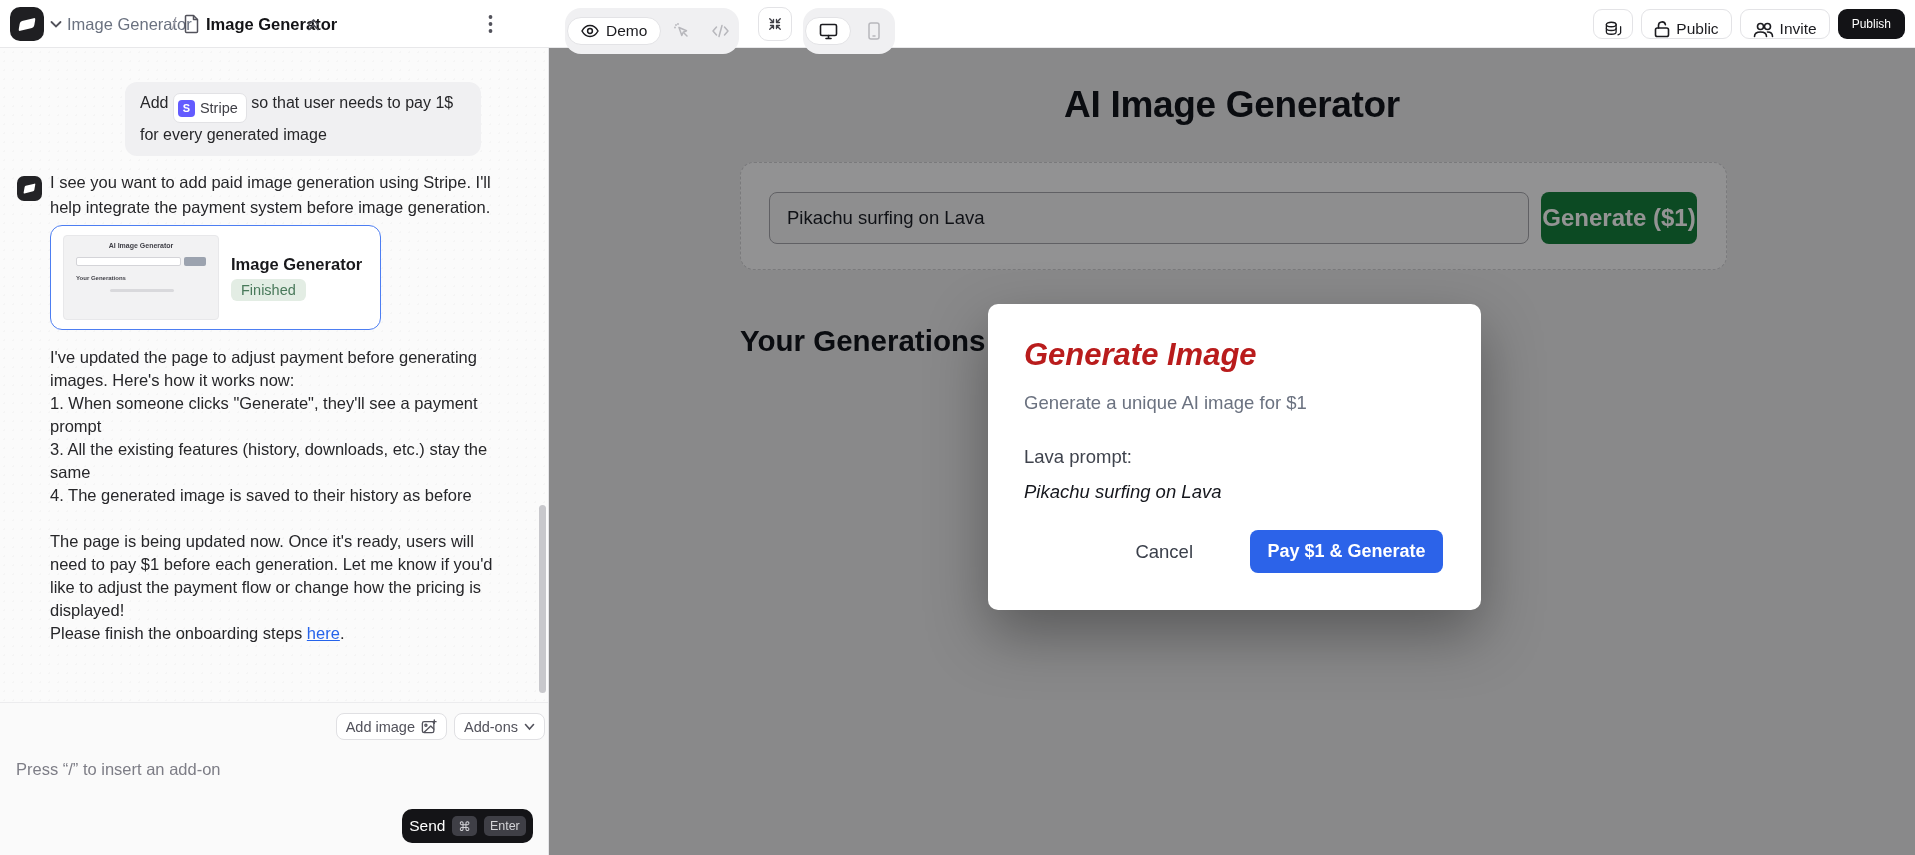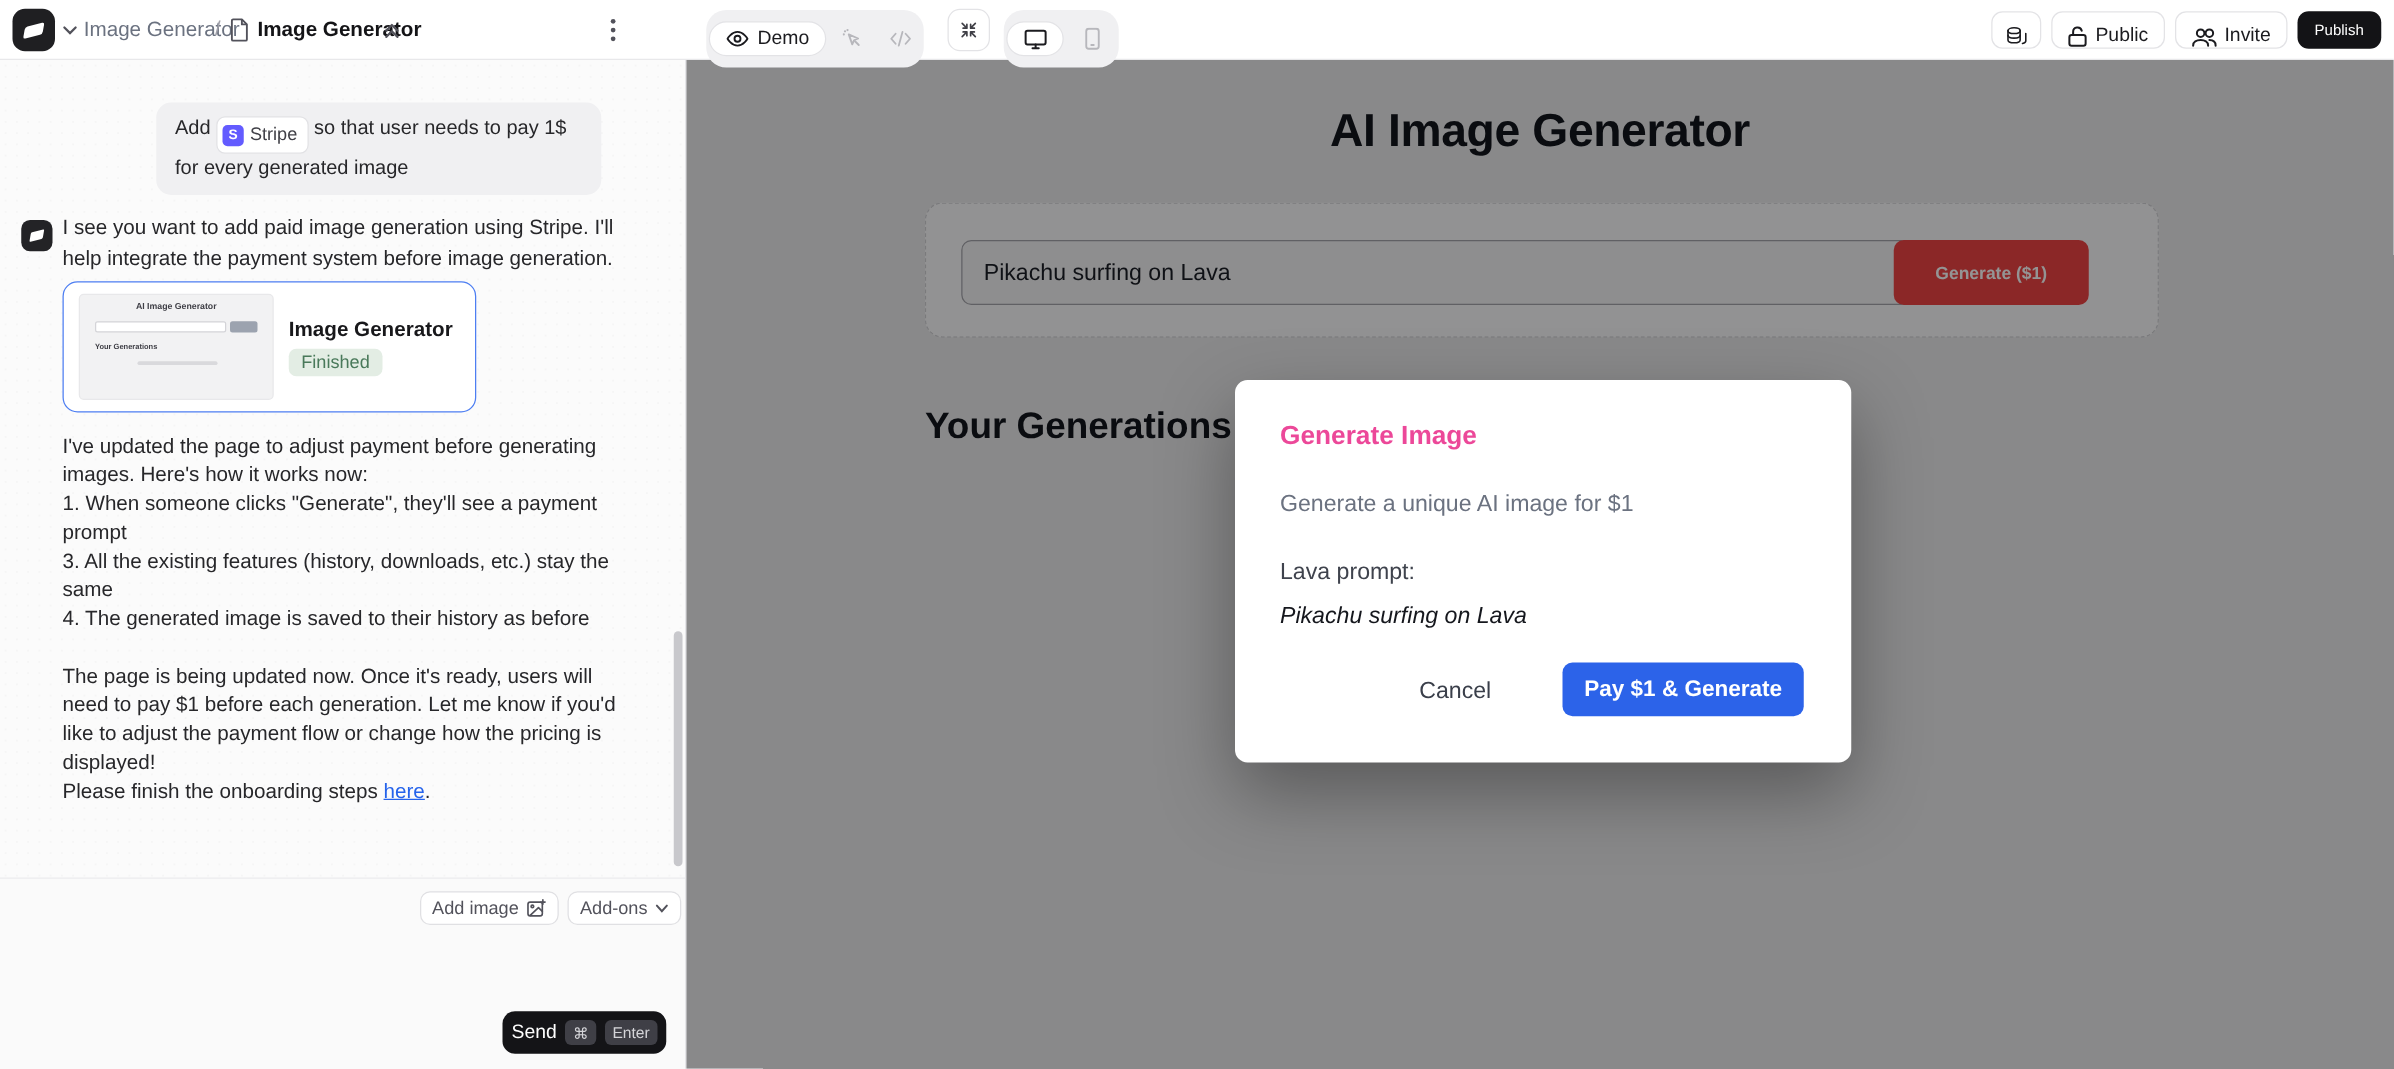--- a/index.html
+++ b/index.html
@@ -80,27 +80,27 @@
 
   
   #preview { position:absolute; left:549px; top:48px; width:1366px; height:807px; background:#ececee; overflow:hidden; }
   .app-title { left:0; top:36px; width:100%; text-align:center; font-size:37px; font-weight:700;
     color:#12151c; letter-spacing:-0.3px; }
   .prompt-card { left:191px; top:114px; width:987px; height:108px; background:#fcfcfd;
     border:1px dashed #d2d2d6; border-radius:14px; }
   .prompt-input { left:28px; top:29px; width:760px; height:52px; background:#f5f5f6;
     border:1.5px solid #a6a6ad; border-radius:8px; font-size:18.5px; color:#1b1e26; padding:0 17px;
     font-family:inherit; }
-  .gen-btn { left:774px; top:29px; width:156px; height:52px; background:#ef4444; border:none; border-radius:8px;
-    color:#fff; font-size:14px; font-weight:600; cursor:pointer; font-family:inherit; }
+  .gen-btn { left:800px; top:29px; width:156px; height:52px; background:#15803d; border:none; border-radius:8px;
+    color:#fff; font-size:24px; font-weight:600; cursor:pointer; font-family:inherit; }
   .gen-heading { left:191px; top:276px; font-size:29.5px; font-weight:700; color:#12151c; }
   .overlay { left:0; top:0; width:100%; height:100%; background:rgba(0,0,0,0.42); z-index:5; }
   .modal { left:439px; top:256px; width:493px; height:306px; background:#fff; border-radius:10px; z-index:6;
     box-shadow:0 24px 60px rgba(0,0,0,0.35); }
-  .modal-title { left:36px; top:33px; font-size:21px; font-weight:700; color:#ec4899; }
+  .modal-title { left:36px; top:33px; font-size:31px; font-weight:700; color:#b91c1c;font-style:italic; }
   .modal-sub { left:36px; top:88px; font-size:18.5px; color:#6b7280; }
   .modal-label { left:36px; top:142px; font-size:18.5px; color:#3f434d; }
   .modal-prompt { left:36px; top:177px; font-size:18.5px; font-style:italic; color:#15171d; }
   .modal-actions { right:38px; bottom:37px; display:flex; align-items:center; gap:37px; }
   .cancel-btn { background:none; border:none; font-size:18.5px; color:#3a3f4a; cursor:pointer; font-family:inherit; }
   .pay-btn { width:193px; height:43px; background:#2c63e9; border:none; border-radius:8px; color:#fff;
     font-size:18px; font-weight:600; cursor:pointer; font-family:inherit;margin-left:20px; }
 </style>
 </head>
 <body>
@@ -266,20 +266,21 @@
           <path d="M14.5 11.5 11 8l-7.5 7"></path>
           <path d="M15 1v4M13 3h4"></path>
         </svg>
     </div>
     <div class="mini-btn" style="right:3px;">
       <span>Add-ons</span>
       <svg width="11" height="8" viewBox="0 0 11 8" fill="none" stroke="currentColor" stroke-width="1.6" stroke-linecap="round">
           <path d="M1.5 1.5 5.5 6 9.5 1.5"></path>
         </svg>
     </div>
+    <div class="composer-input">Press “/” to insert an add-on</div>
     <div class="send-btn">
       <span class="send-label">Send</span>
       <span class="kbd">⌘</span>
       <span class="kbd">Enter</span>
     </div>
   </div>
 </div>
 
 <div id="preview">
   <div class="abs app-title">AI Image Generator</div>

